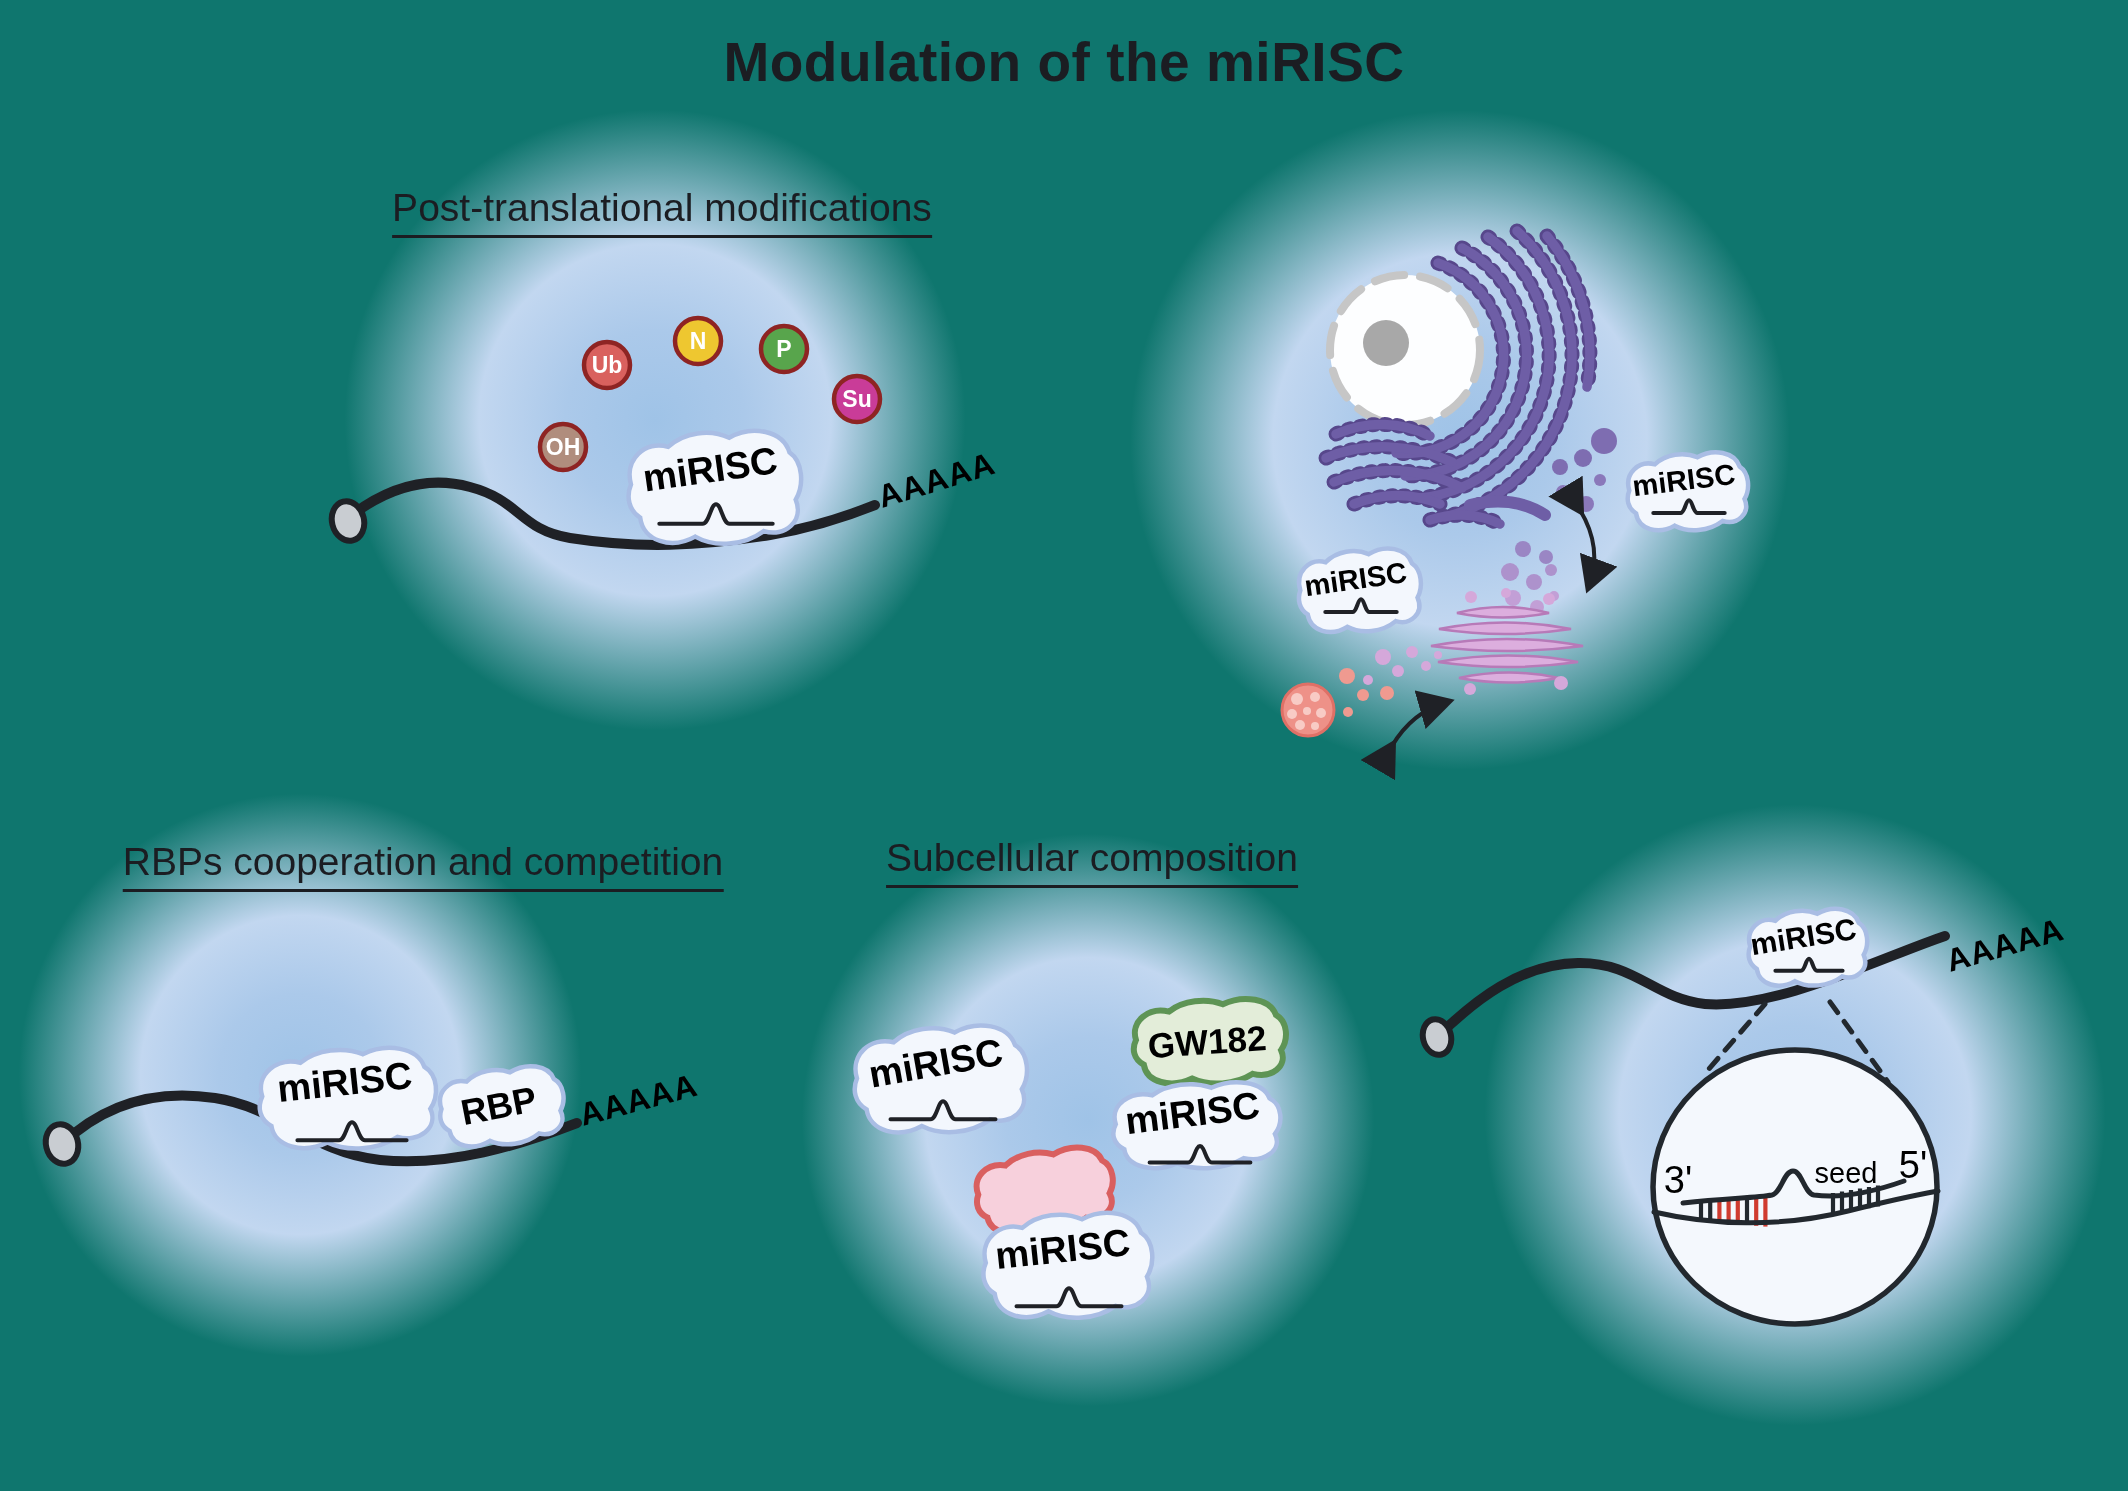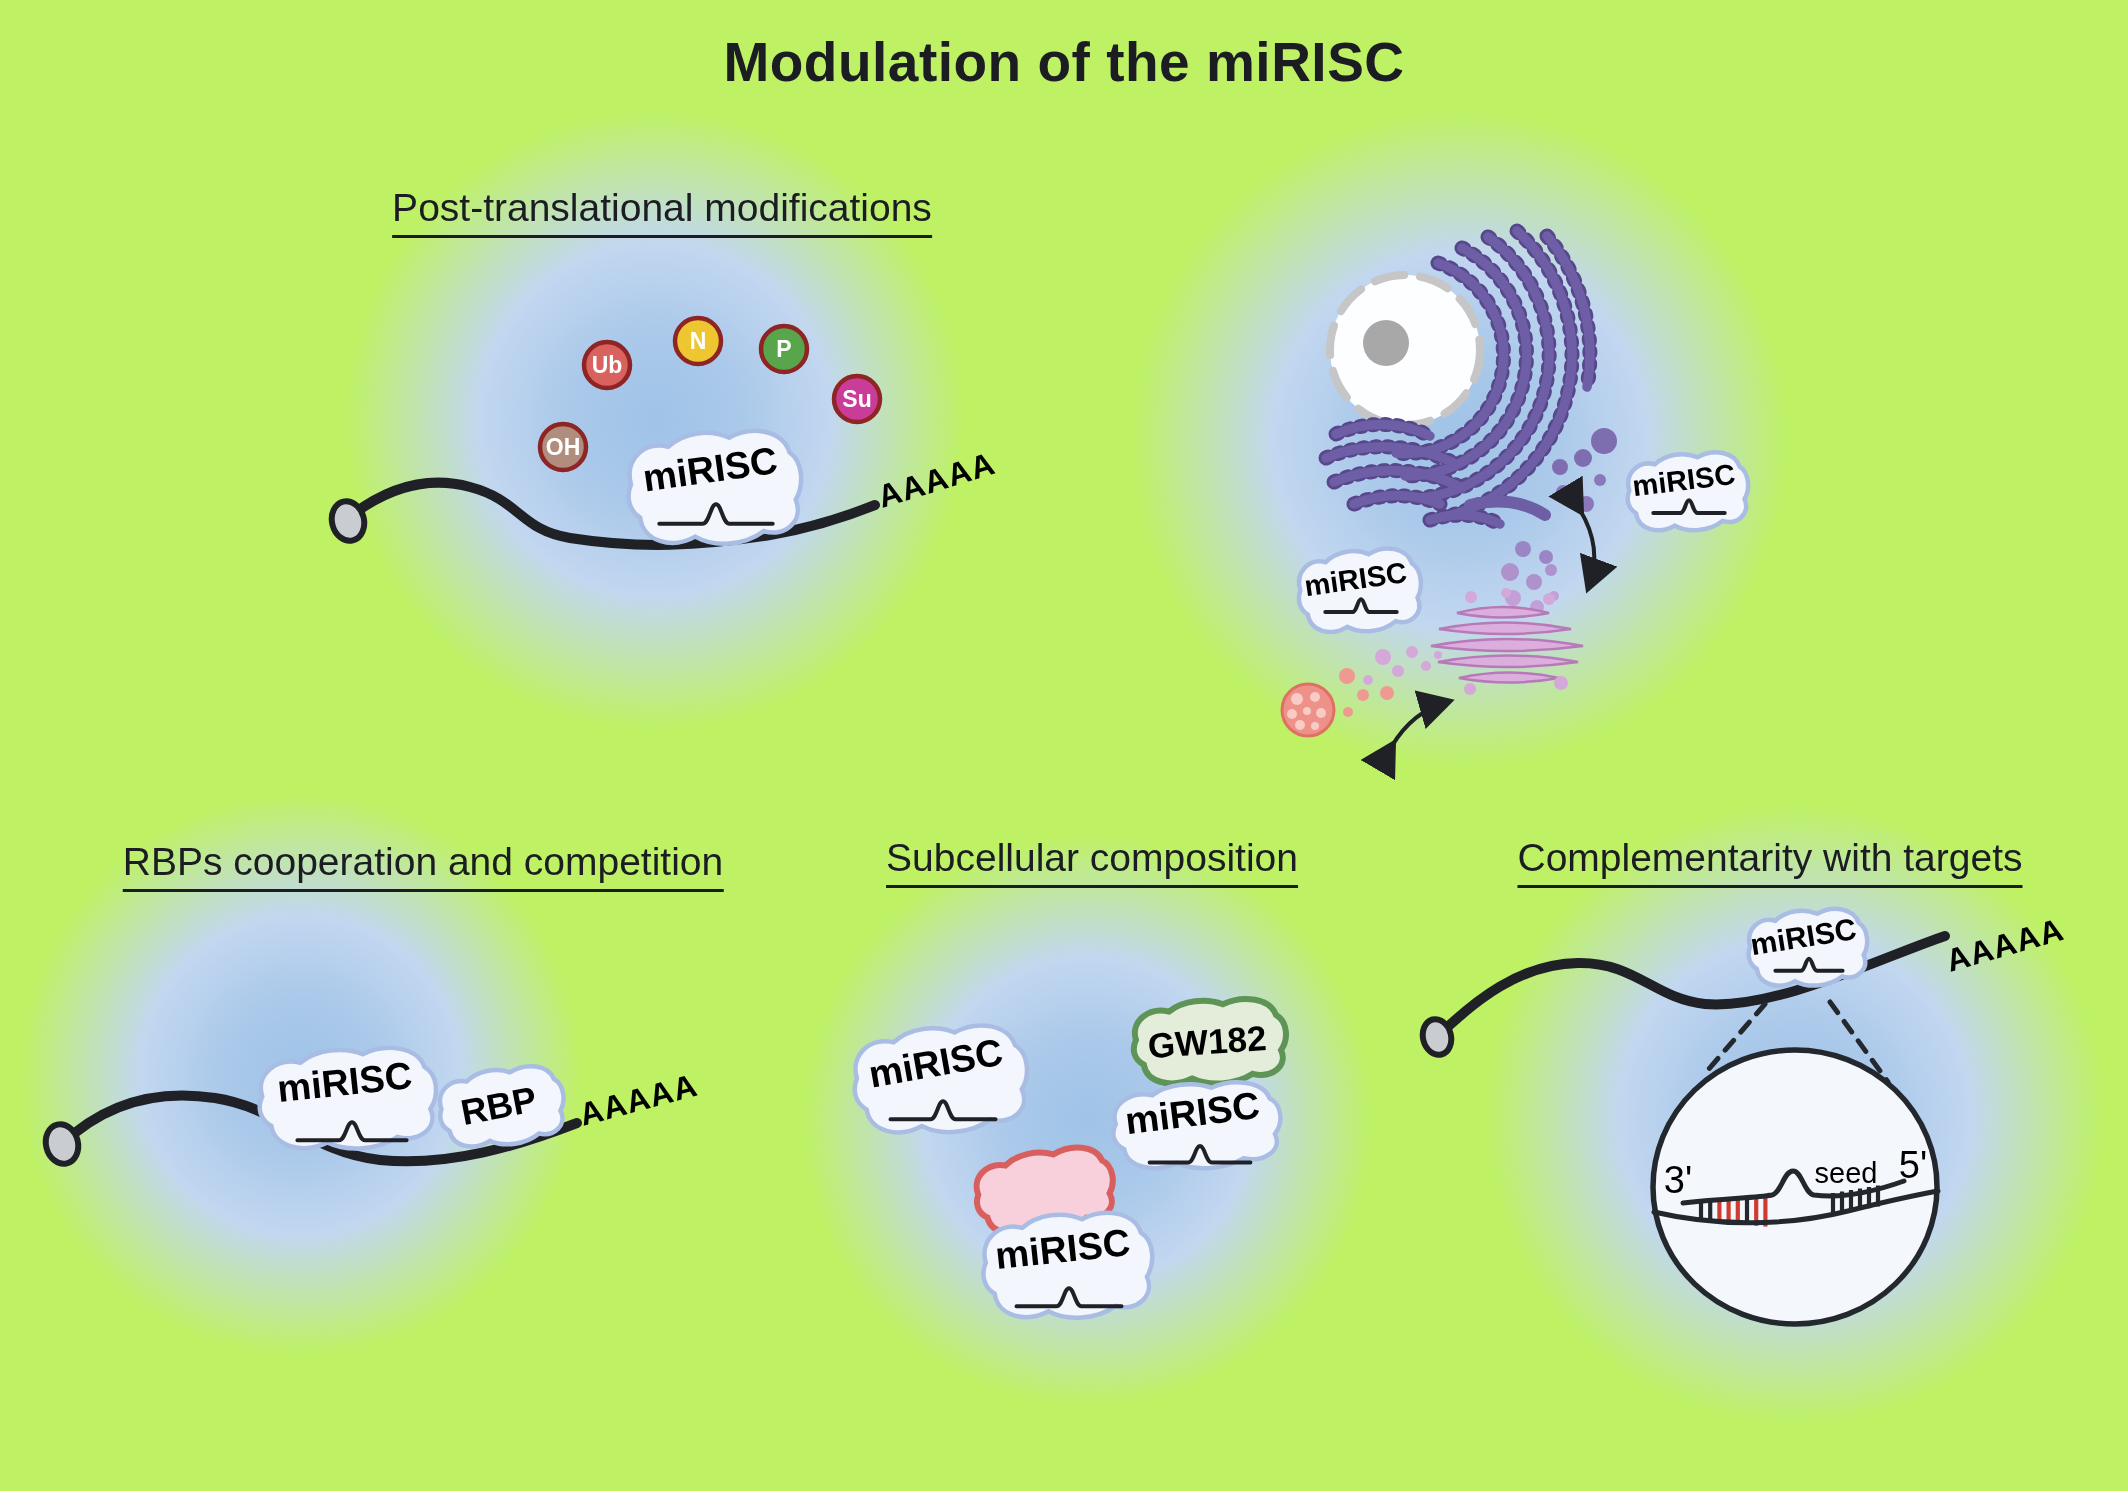--- a/index.html
+++ b/index.html
@@ -1,19 +1,19 @@
 <!DOCTYPE html>
 <html><head>
 <meta charset="utf-8">
 <style>
   html,body{margin:0;padding:0;background:#d8dde8;}
   #canvas{
     position:relative;
     width:2128px;height:1491px;
-    background:#bef264;
+    background:#0f766e;
     overflow:hidden;
     font-family:"Liberation Sans","DejaVu Sans",sans-serif;
     color:#1b1d22;
     text-align:right;
   }
   .glow{position:absolute;border-radius:50%;
     background:radial-gradient(closest-side,#9fc3e7 0%,#abc9ea 28%,#c2d7f0 55%,rgba(233,238,247,0) 97%);}
   #glow-ptm{left:335px;top:100px;width:640px;height:640px;}
   #glow-loc{left:1120px;top:100px;width:680px;height:680px;}
   #glow-rbp{left:10px;top:785px;width:580px;height:580px;}
@@ -43,21 +43,20 @@
   <div class="glow" id="glow-ptm"></div>
   <div class="glow" id="glow-loc"></div>
   <div class="glow" id="glow-rbp"></div>
   <div class="glow" id="glow-comp"></div>
   <div class="glow" id="glow-targ"></div>
 
   <div class="title">Modulation of the miRISC</div>
   <div class="heading" id="h-ptm"><span>Post-translational modifications</span></div>
   <div class="heading" id="h-rbp"><span>RBPs cooperation and competition</span></div>
   <div class="heading" id="h-comp"><span>Subcellular composition</span></div>
-  <div class="heading" id="h-targ"><span>Complementarity with targets</span></div>
 
   <svg id="art" width="2128" height="1491" viewBox="0 0 2128 1491">
     <defs>
       <path id="blob" vector-effect="non-scaling-stroke" d="M-90,-8 C-96,-34 -72,-52 -48,-44 C-30,-58 -2,-60 18,-50 C44,-62 76,-54 82,-32
                C96,-22 96,2 86,16 C94,38 72,54 50,46 C28,60 -4,60 -24,48 C-50,60 -80,50 -82,26
                C-94,18 -96,4 -90,-8 Z"></path>
       <path id="hp" vector-effect="non-scaling-stroke" fill="none" stroke="#1f2126" stroke-width="4" stroke-linecap="round" d="M-42,6 L-10,6 C-5,6 -4,-9 0,-9 C4,-9 5,6 10,6 L42,6"></path>
       <marker id="ah" markerWidth="10" markerHeight="10" refX="7" refY="5" orient="auto">
         <path d="M0,0 L9,5 L0,10 Z" fill="#1f2126"></path>
       </marker>

